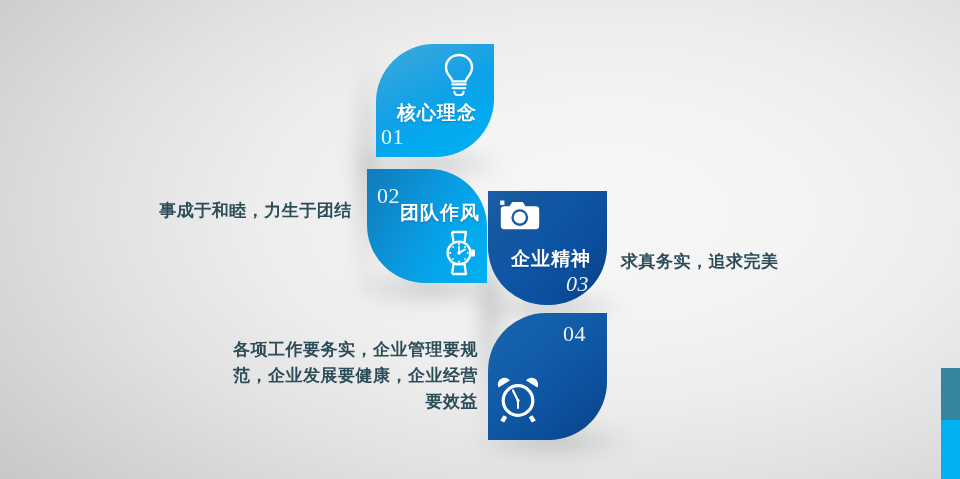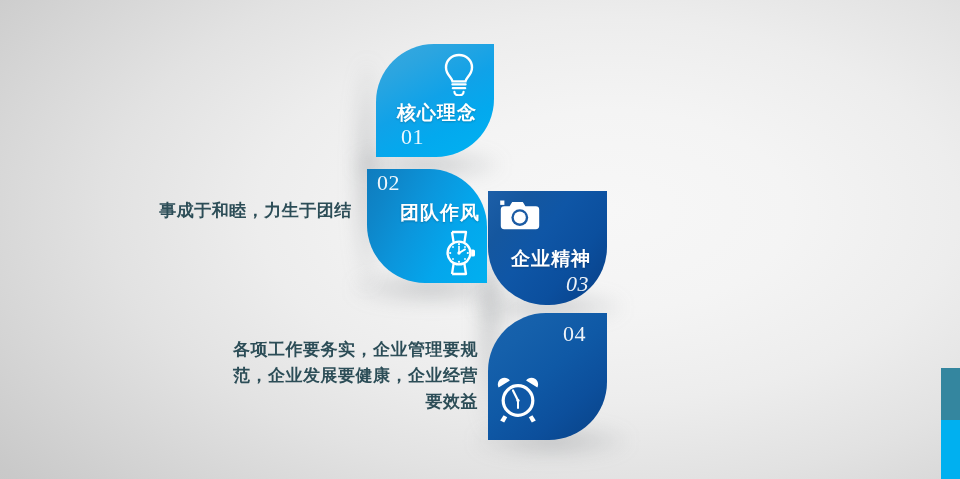--- a/index.html
+++ b/index.html
@@ -127,26 +127,26 @@
     <div class="surface"></div>
     <div class="sh-icon" style="left:65px; top:8px;">
       <svg width="36" height="44" viewBox="0 0 36 44">
         <path d="M18 3 C10.5 3 5 8.6 5 15.4 c0 4.4 2.2 7.2 4.1 9.6 1.3 1.7 2.2 2.9 2.4 4.4 h13 c0.2-1.5 1.1-2.7 2.4-4.4 1.9-2.4 4.1-5.2 4.1-9.6 C31 8.6 25.5 3 18 3 z" fill="none" stroke="#ffffff" stroke-width="2.4"></path>
         <line x1="11.4" y1="32.4" x2="24.6" y2="32.4" stroke="#ffffff" stroke-width="2.2" stroke-linecap="round"></line>
         <line x1="11.8" y1="36.2" x2="24.2" y2="36.2" stroke="#ffffff" stroke-width="2.2" stroke-linecap="round"></line>
         <path d="M13.4 39.8 c0 2.2 2 3.6 4.6 3.6 s4.6-1.4 4.6-3.6" fill="none" stroke="#ffffff" stroke-width="2.2" stroke-linecap="round"></path>
       </svg>
     </div>
     <div class="sh-title" style="left:21px; top:56px;">核心理念</div>
-    <div class="sh-num" style="left:5px; top:80px;margin-left:20px;">01</div>
+    <div class="sh-num" style="left:5px; top:80px;">01</div>
   </div>
 
   <div class="shape sh2" style="left:367px; top:169px; width:120px; height:114px;">
     <div class="surface"></div>
-    <div class="sh-num" style="left:10px; top:1px;text-align:center;">02</div>
+    <div class="sh-num" style="left:10px; top:14px;text-align:center;">02</div>
     <div class="sh-title" style="left:33px; top:31px;">团队作风</div>
     <div class="sh-icon" style="left:73px; top:60px;">
       <svg width="38" height="48" viewBox="0 0 38 48">
         <path d="M12 3 h14 l-1.6 10.2 M12 3 l1.6 10.2" fill="none" stroke="#ffffff" stroke-width="2.3" stroke-linejoin="round"></path>
         <path d="M12 45 h14 l-1.6-10.2 M12 45 l1.6-10.2" fill="none" stroke="#ffffff" stroke-width="2.3" stroke-linejoin="round"></path>
         <circle cx="19" cy="24" r="11.4" fill="none" stroke="#ffffff" stroke-width="2.4"></circle>
         <circle cx="19" cy="24" r="1.7" fill="#ffffff"></circle>
         <line x1="19" y1="24" x2="25" y2="20.4" stroke="#ffffff" stroke-width="1.9" stroke-linecap="round"></line>
         <line x1="19" y1="24" x2="19" y2="17.6" stroke="#ffffff" stroke-width="1.6" stroke-linecap="round"></line>
         <circle cx="19" cy="15.2" r="1.1" fill="#ffffff"></circle>
@@ -169,20 +169,21 @@
       <svg width="46" height="36" viewBox="0 0 46 36">
         <path d="M3.2 2.5 h4.2 v4.4 h-4.2 z" fill="#ffffff"></path>
         <path d="M15.2 4.0 h10.6 l2.6 4.2 h10.4 a3.4 3.4 0 0 1 3.4 3.4 v16.2 a3.4 3.4 0 0 1 -3.4 3.4 h-31.6 a3.4 3.4 0 0 1 -3.4 -3.4 v-16.2 a3.4 3.4 0 0 1 3.4 -3.4 h5.4 z" fill="#ffffff"></path>
         <circle cx="22.8" cy="19.6" r="8.4" fill="#1b5ba4"></circle>
         <circle cx="22.8" cy="19.6" r="6.0" fill="#ffffff"></circle>
       </svg>
     </div>
     <div class="sh-title" style="left:23px; top:55px;">企业精神</div>
     <div class="sh-num" style="left:78px; top:80px;font-style:italic;">03</div>
   </div>
+  <div class="caption right" style="left:621px; top:249px; width:300px;">求真务实，追求完美</div>
 
   <div class="shape sh4" style="left:488px; top:313px; width:119px; height:127px;">
     <div class="surface"></div>
     <div class="sh-num" style="left:75px; top:8px;">04</div>
     <div class="sh-icon" style="left:7px; top:62px;">
       <svg width="46" height="48" viewBox="0 0 46 48">
         <path d="M3.6 12.4 C2.0 9.4 3.0 5.6 6.0 3.7 c3.0 -1.9 6.9 -1.1 8.9 1.7 z" fill="#ffffff"></path>
         <path d="M42.4 12.4 C44.0 9.4 43.0 5.6 40.0 3.7 c-3.0 -1.9 -6.9 -1.1 -8.9 1.7 z" fill="#ffffff"></path>
         <circle cx="23" cy="25.5" r="16.4" fill="#ffffff"></circle>
         <circle cx="23" cy="25.5" r="13.2" fill="#1058a6"></circle>

